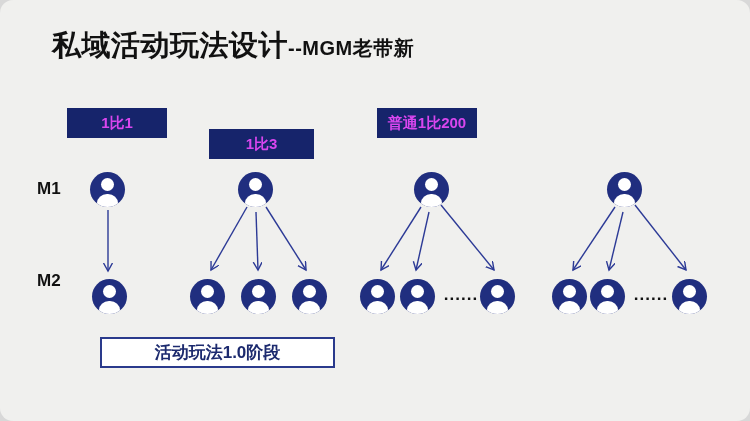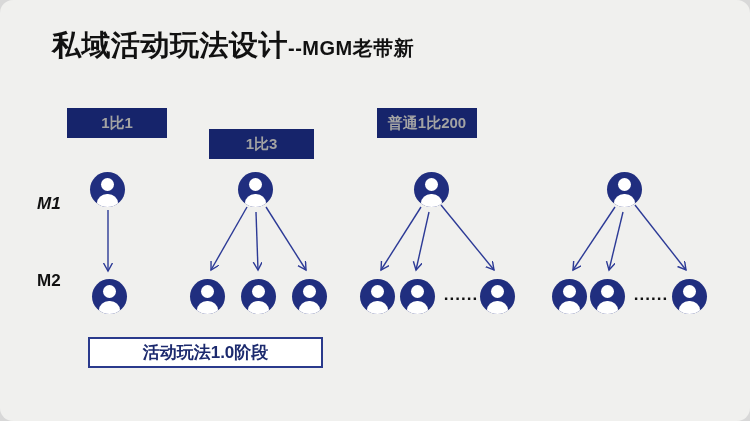--- a/index.html
+++ b/index.html
@@ -18,35 +18,35 @@
   .title{
     position:absolute;left:52px;top:26px;
     display:flex;align-items:baseline;
     color:#111;white-space:nowrap;
   }
   .title-main{font-size:29px;font-weight:bold;letter-spacing:0.5px;}
   .title-sub{font-size:20px;font-weight:bold;letter-spacing:0.5px;text-align:right;}
   
   .hdr{
     position:absolute;top:108px;height:30px;
-    background:#16246b;color:#a3a3a3;
+    background:#16246b;color:#d946ef;
     font-size:15px;font-weight:bold;
     display:flex;align-items:center;justify-content:center;
     box-sizing:border-box;
   }
   .hdr1{left:67px;width:100px;}
   .hdr2{left:209px;width:105px;margin-top:21px;}
   .hdr3{left:377px;width:100px;}
   .hdr4{left:575px;width:98px;}
   
   .rowlbl{
     position:absolute;left:37px;
     font-size:17px;font-weight:bold;color:#111;
   }
-  .rowlbl.m1{top:194px;font-style:italic;}
+  .rowlbl.m1{top:179px;}
   .rowlbl.m2{top:271px;}
   
   .person{
     position:absolute;width:35px;height:35px;
     background:#202e7f;border-radius:50%;
     overflow:hidden;
   }
   .person .head{
     position:absolute;left:11px;top:6px;
     width:13px;height:13px;background:#ffffff;border-radius:50%;
@@ -67,21 +67,21 @@
   .dots.c3{left:438px;}
   .dots.c4{left:628px;}
   
   .stage{
     position:absolute;
     background:#ffffff;border:2px solid #2a3a8c;
     box-sizing:border-box;
     color:#1c2a6e;font-size:17px;font-weight:bold;
     display:flex;align-items:center;justify-content:center;
   }
-  .stage1{left:88px;top:337px;width:235px;height:31px;}
+  .stage1{left:100px;top:337px;width:235px;height:31px;}
   .stage2{left:380px;top:338px;width:300px;height:33px;}
 </style>
 </head>
 <body>
 
 <div class="slide">
 
   <div class="title">
     <span class="title-main">私域活动玩法设计</span>
       <span class="title-sub">--MGM老带新</span>

